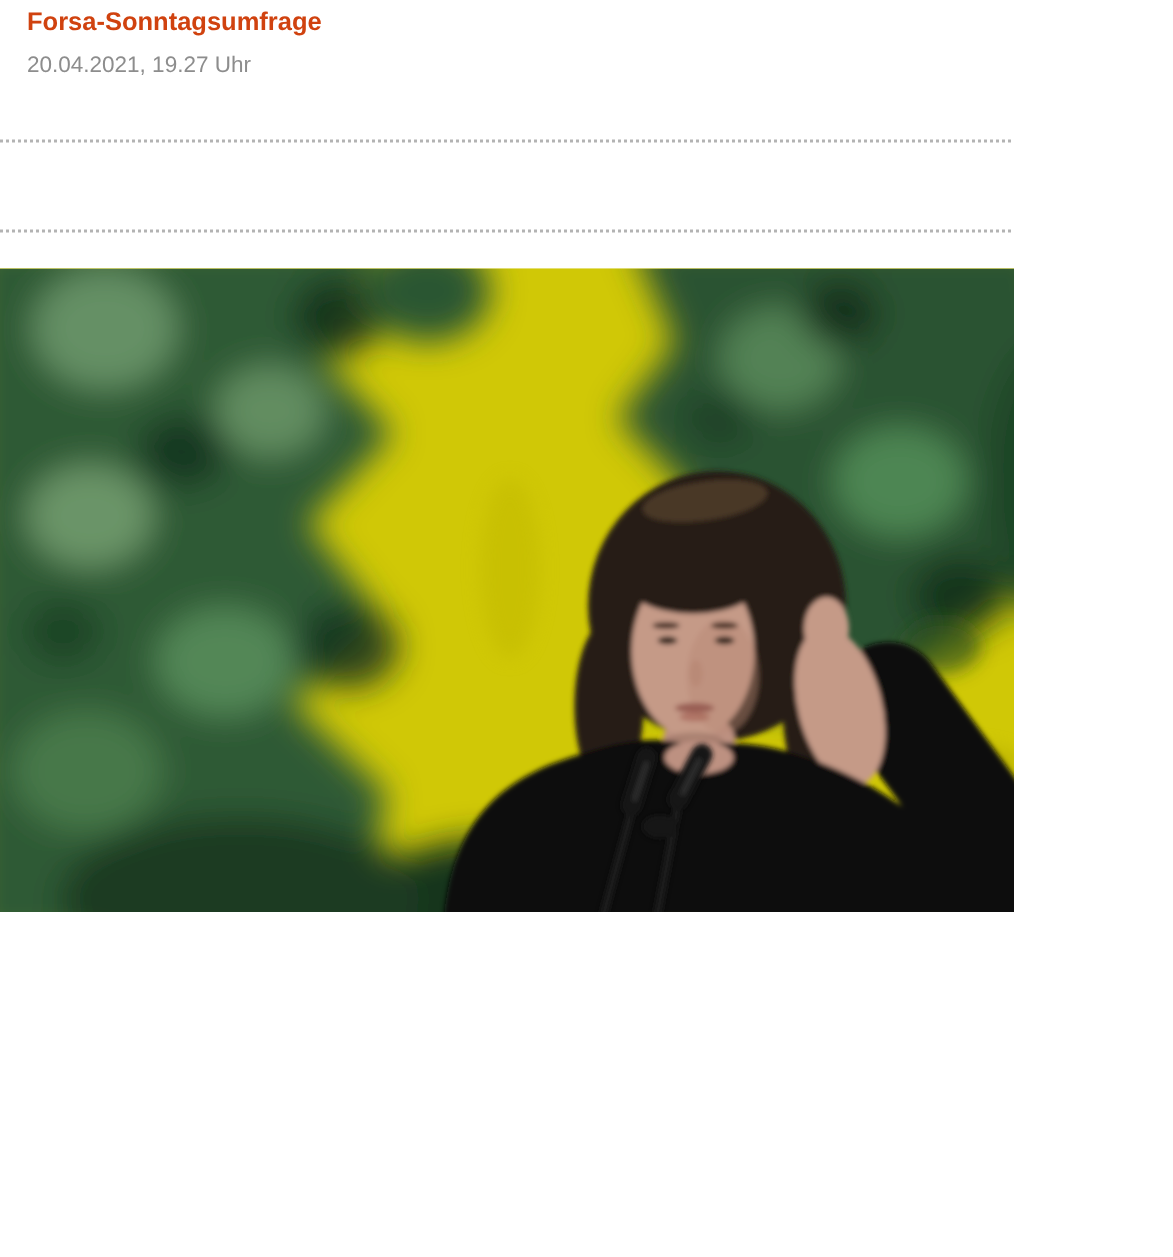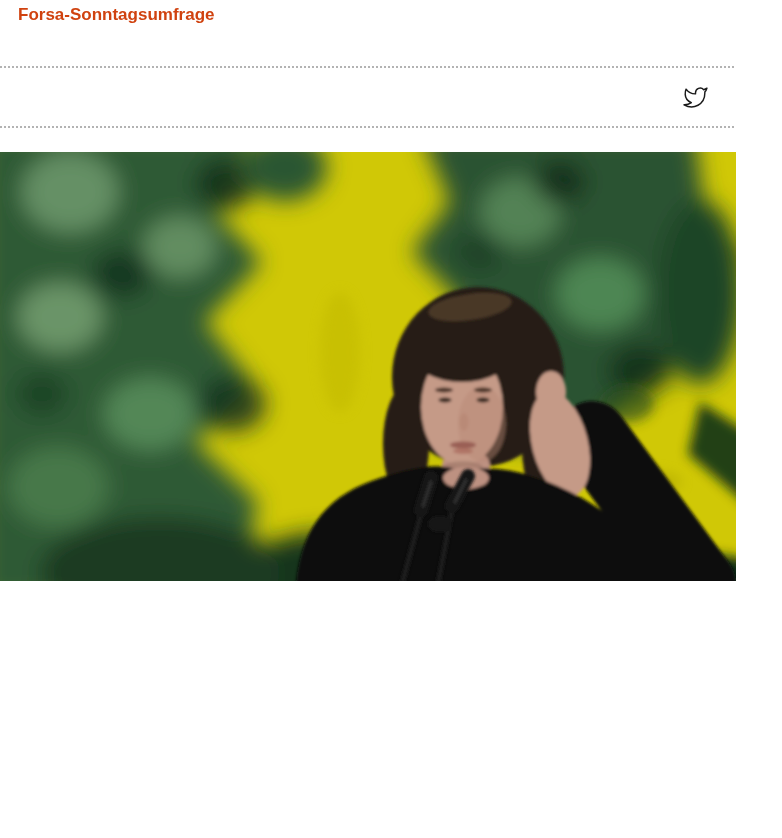--- a/index.html
+++ b/index.html
@@ -1,19 +1,19 @@
 <!DOCTYPE html>
 <html><head>
 <meta charset="utf-8">
 <style>
   * { box-sizing: border-box; }
   html, body { margin: 0; padding: 0; background: #ffffff; }
   .page {
     position: relative;
-    width: 736px;
+    width: 676px;
     height: 838px;
     overflow: hidden;
     background: #ffffff;
     font-family: "Liberation Sans", sans-serif;
   }
   .article-head { padding: 3px 18px 0 18px; }
   .kicker {
     font-family: "Liberation Sans", sans-serif;
     font-weight: 700;
     font-size: 17px;
@@ -76,20 +76,21 @@
   }
   .figure svg { display: block; }
 </style>
 </head>
 <body>
 
 <div class="page">
 
   <div class="article-head">
     <p class="kicker">Forsa-Sonntagsumfrage</p>
+    <p class="dateline">20.04.2021, 19.27 Uhr</p>
   </div>
 
   <div class="share-row">
     <button class="share-btn" title="">
       <span>
         <svg width="25" height="25" viewBox="0 0 24 24" fill="none" stroke="#1a1a1a" stroke-width="1.4" stroke-linecap="round" stroke-linejoin="round">
           <path d="M23 3a10.9 10.9 0 0 1-3.14 1.53 4.48 4.48 0 0 0-7.86 3v1A10.66 10.66 0 0 1 3 4s-4 9 5 13a11.64 11.64 0 0 1-7 2c9 5 20 0 20-11.5a4.5 4.5 0 0 0-.08-.83A7.72 7.72 0 0 0 23 3z"></path>
         </svg>
       </span>
     </button>

